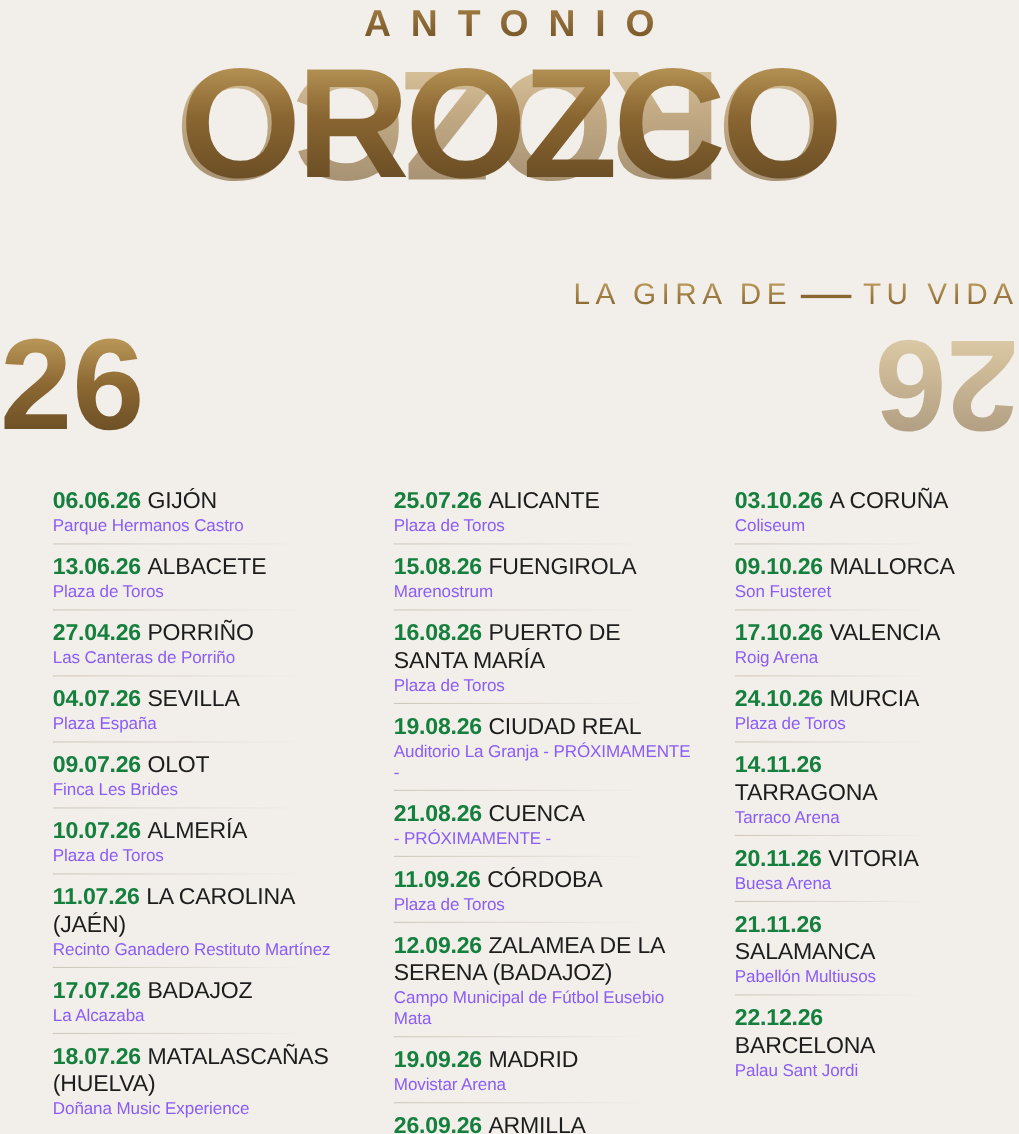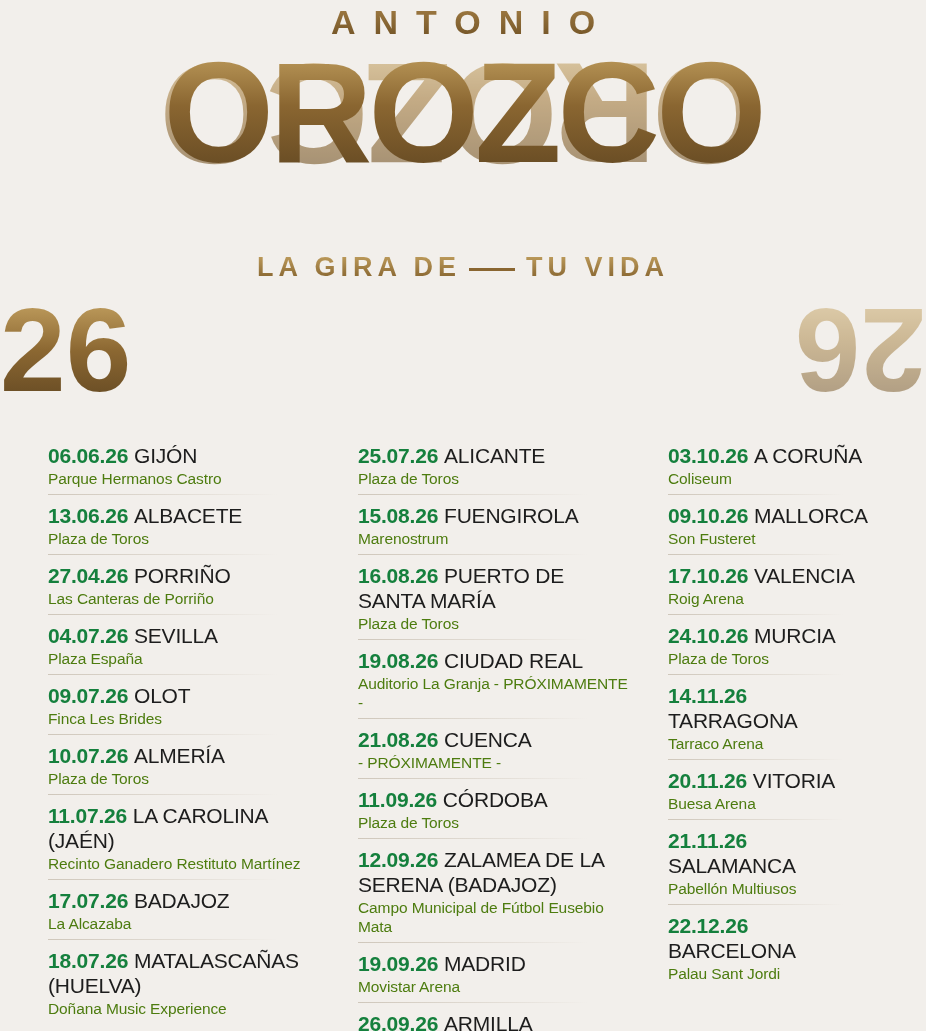--- a/index.html
+++ b/index.html
@@ -66,24 +66,24 @@
     top: 0;
     transform: scaleY(-1) scaleX(-1);
     opacity: 0.62;
     background: linear-gradient(180deg, #6a4c23 0%, #a98348 60%, #d9bd82 100%);
     -webkit-background-clip: text;
     background-clip: text;
     -webkit-text-fill-color: transparent;
   }
 
   .tagline {
-    text-align: center;
+    text-align: right;
     margin-top: 34px;
     font-family: "Liberation Sans", sans-serif;
-    font-weight: bold;
+    font-weight: normal;
     font-size: 27px;
     letter-spacing: 5px;
     color: #9a7740;
     background: linear-gradient(180deg, #c6a462 0%, #7d5b28 100%);
     -webkit-background-clip: text;
     background-clip: text;
     -webkit-text-fill-color: transparent;
   }
   .tagline .struck {
     position: relative;
@@ -178,21 +178,21 @@
   }
   .ev-city {
     color: #1d1d1d;
     font-weight: normal;
     letter-spacing: -0.2px;
   }
   .ev-venue {
     font-family: "Liberation Sans Narrow", "Liberation Sans", sans-serif;
     font-size: 15.5px;
     line-height: 19px;
-    color: #4d7c0f;
+    color: #8b5cf6;
     margin-top: 1px;
     letter-spacing: -0.1px;
   }
 </style>
 </head>
 <body>
 
 <div class="header">
   <div class="artist-first">ANTONIO</div>
   <div class="logo-wrap">

